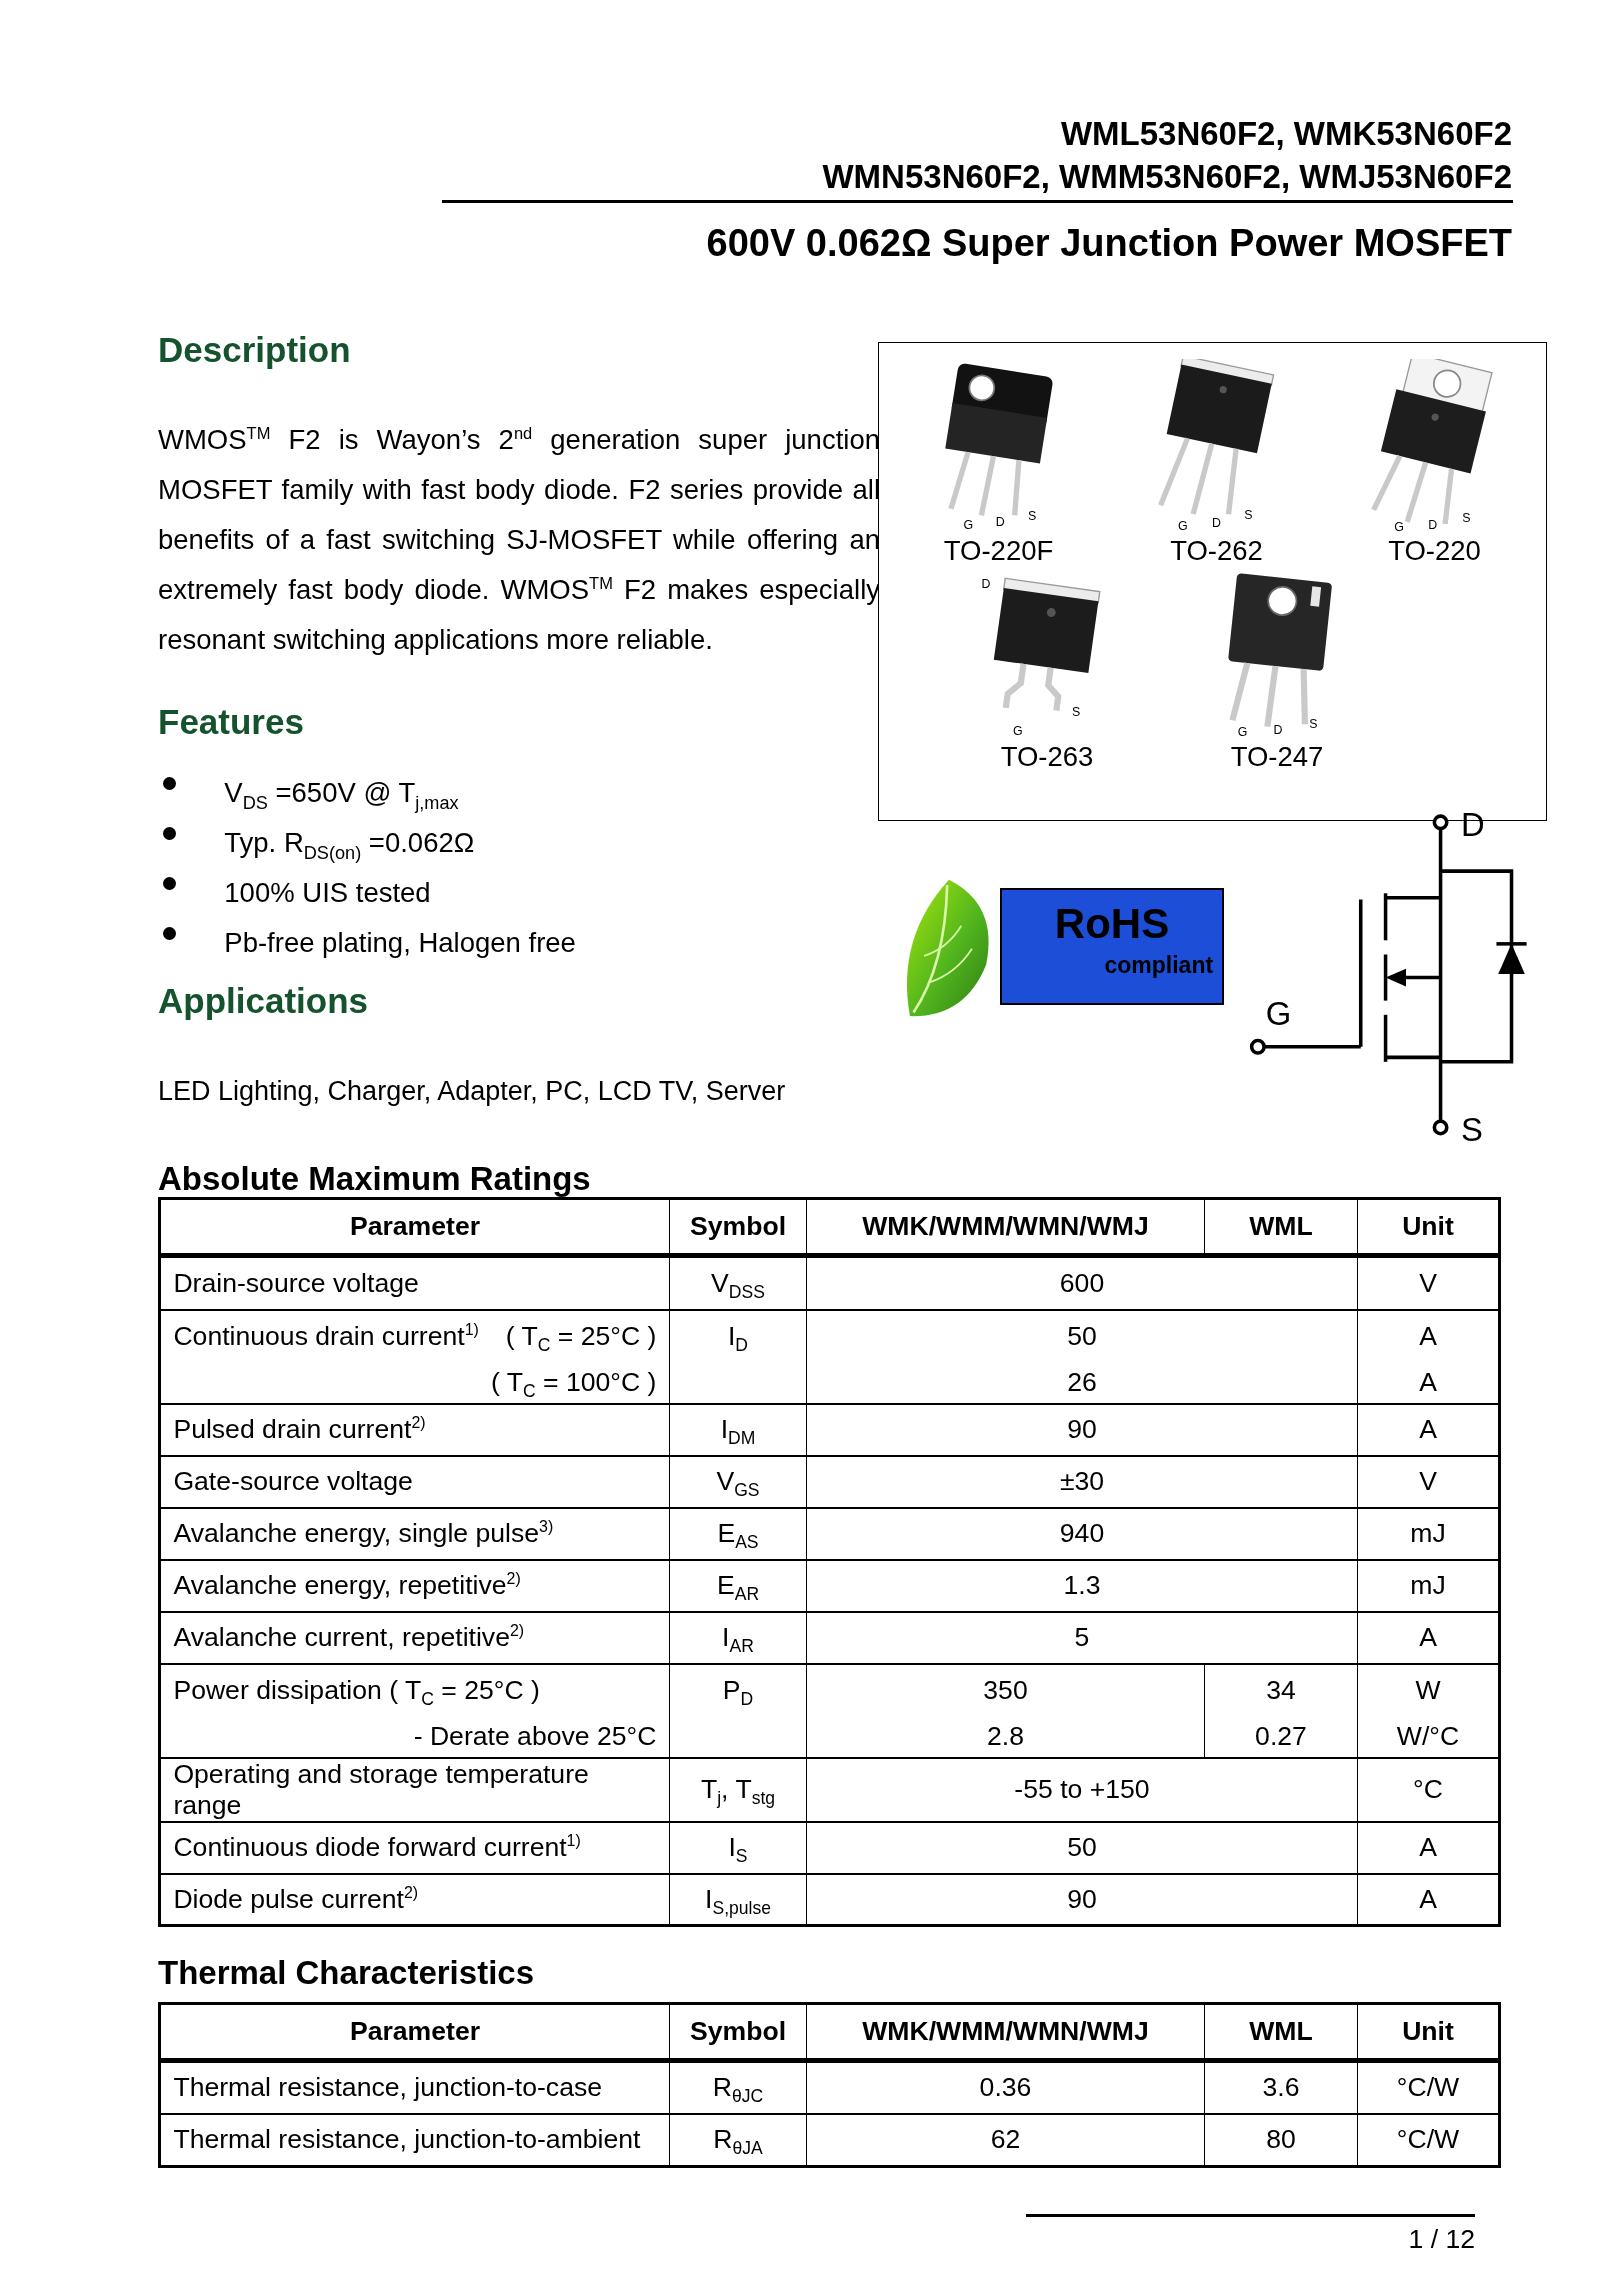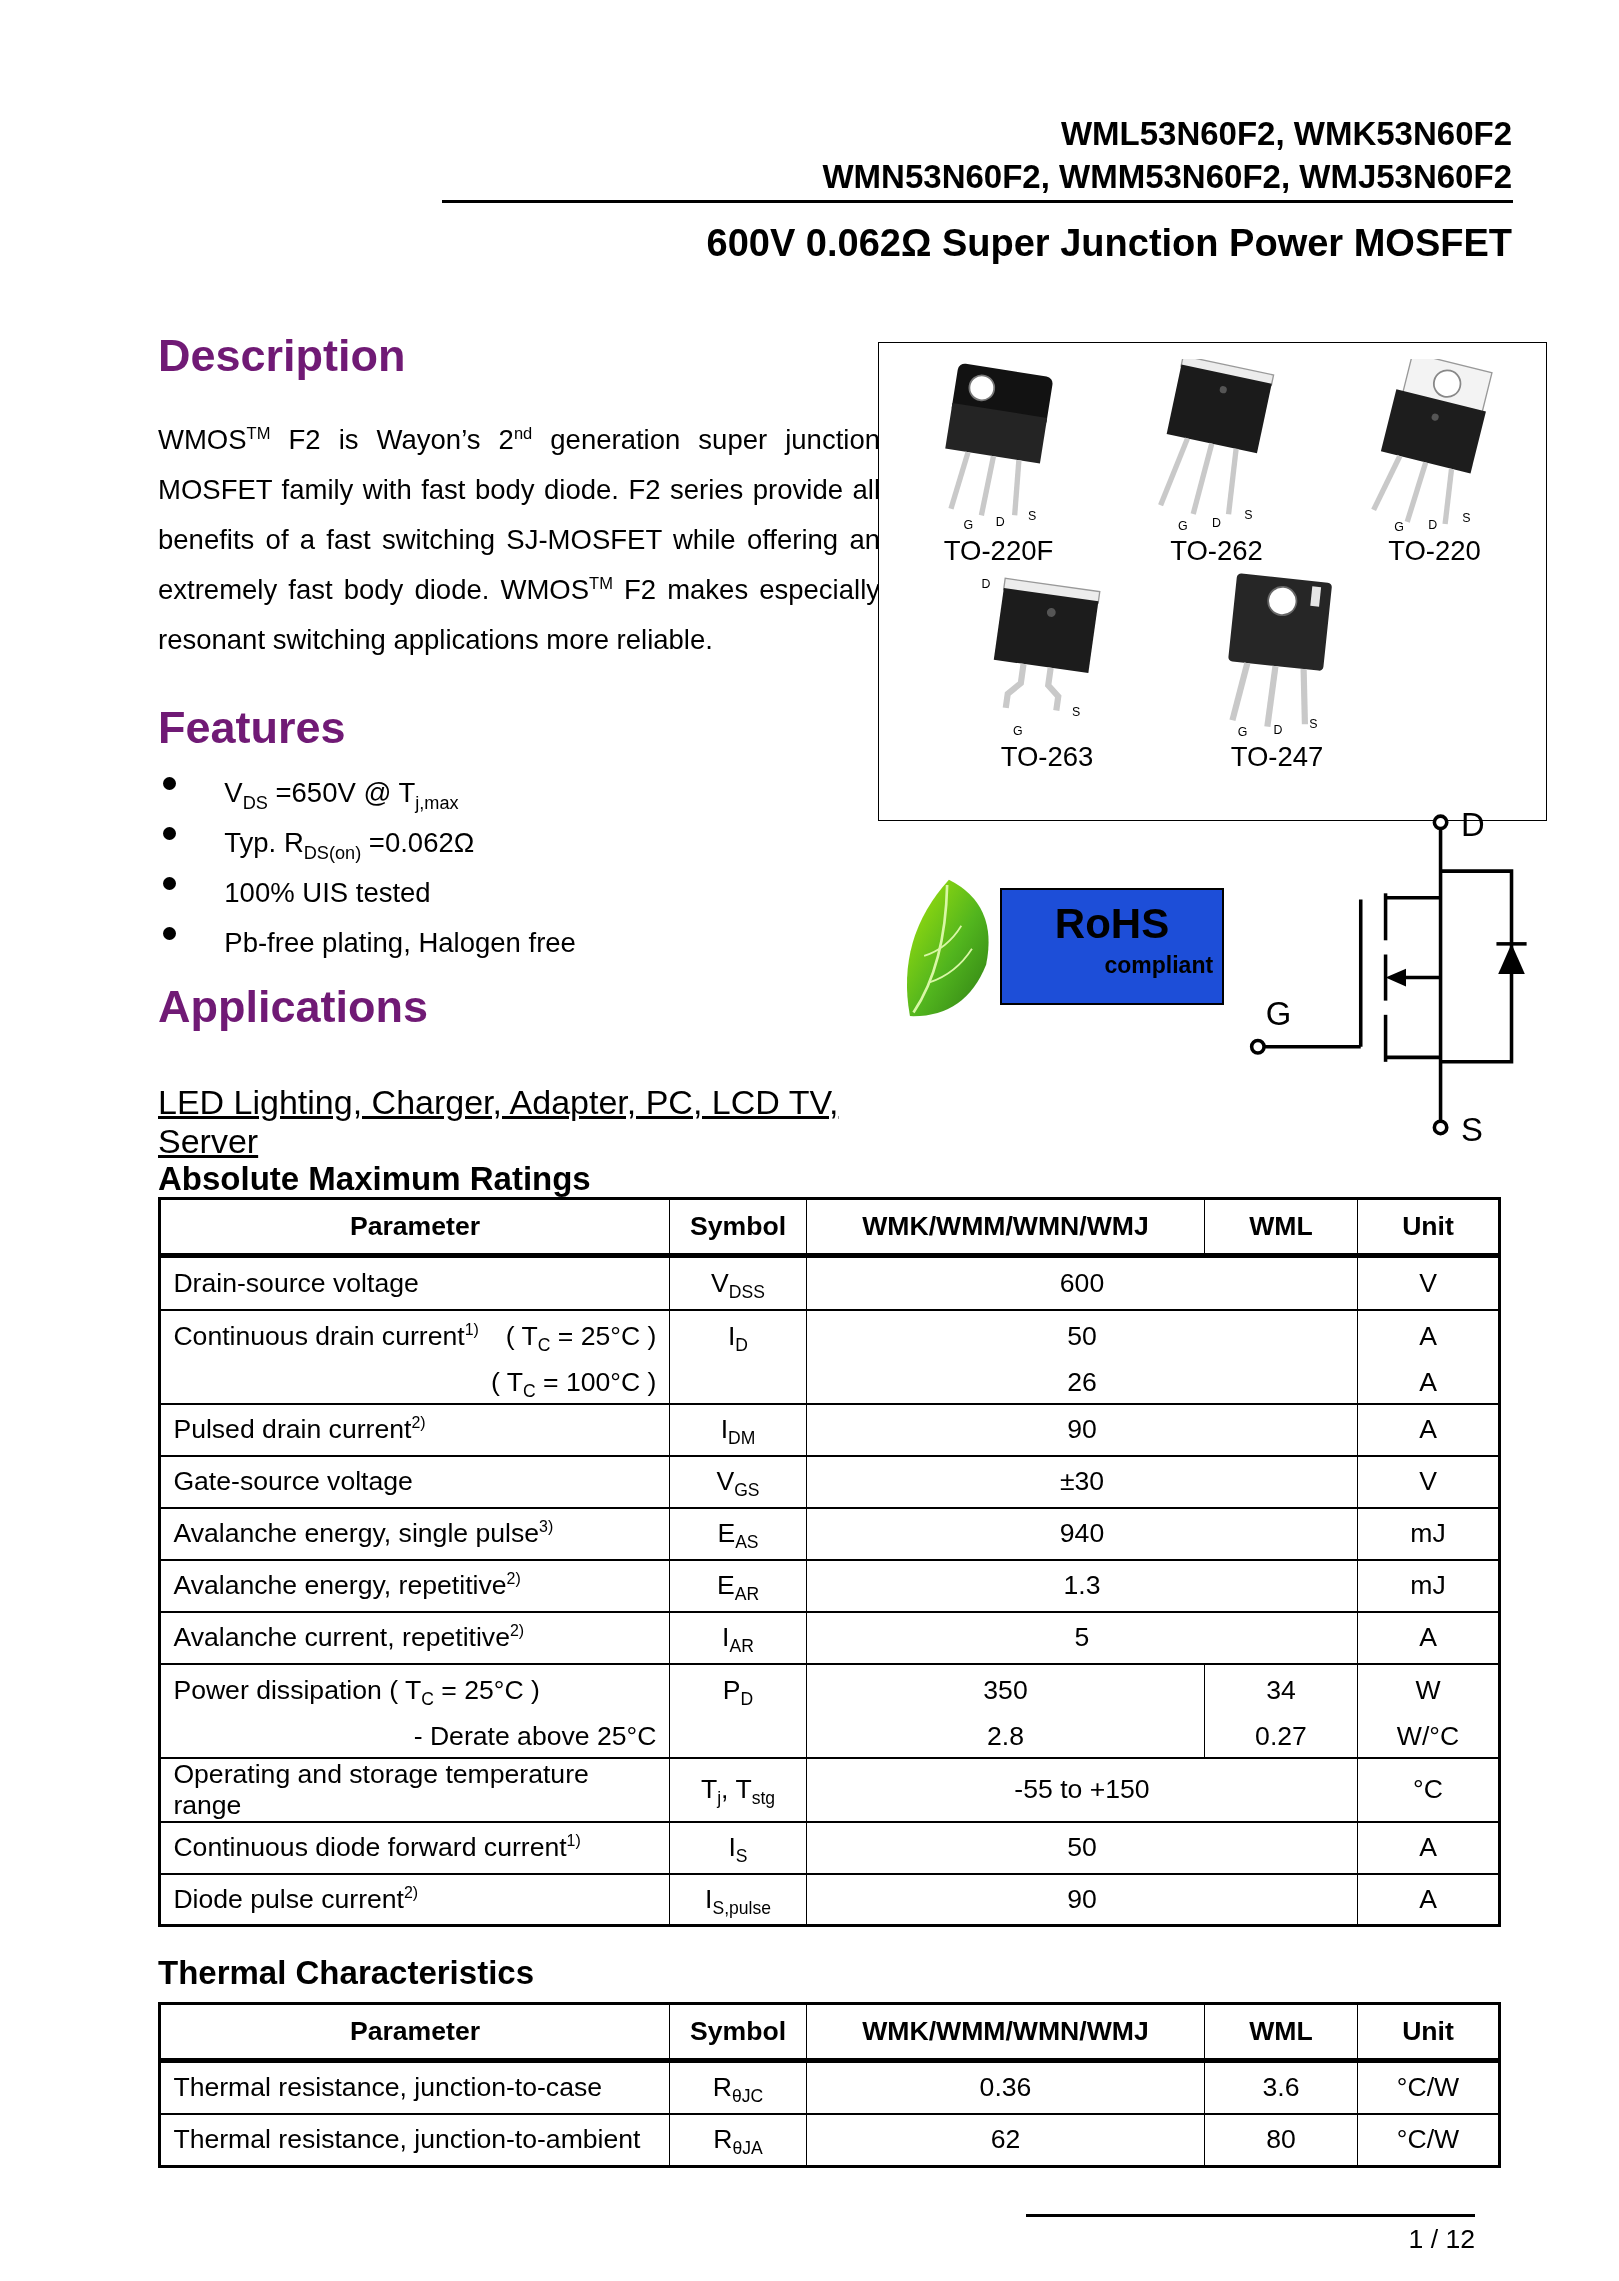--- a/index.html
+++ b/index.html
@@ -8,26 +8,26 @@
   sup{font-size:60%;line-height:0;vertical-align:super;}
   sub{font-size:66%;line-height:0;vertical-align:sub;}
 
   
   .partnos{position:absolute;top:112px;right:108px;text-align:right;
            font-weight:bold;font-size:33px;line-height:43px;}
   .head-rule{position:absolute;left:442px;top:200px;width:1071px;border-top:3.5px solid #000;}
   .doc-title{position:absolute;top:222px;right:108px;font-size:38px;font-weight:bold;}
 
   
-  .sec-h{position:absolute;left:158px;font-size:45px;font-weight:bold;color:#701a75;}
+  .sec-h{position:absolute;left:158px;font-size:35px;font-weight:bold;color:#14532d;}
   .tbl-h{position:absolute;left:158px;font-size:33px;font-weight:bold;color:#000;}
 
   .desc-p{position:absolute;left:158px;top:387px;width:722px;font-size:27.5px;
           line-height:50px;text-align:justify;}
-  .apps-p{position:absolute;left:158px;top:1049px;width:763px;font-size:34px;text-decoration:underline;}
+  .apps-p{position:absolute;left:158px;top:1049px;width:763px;font-size:27px;}
 
   .feat{position:absolute;left:163px;top:777px;list-style:none;margin:0;padding:0;}
   .feat li{display:flex;align-items:flex-start;height:36px;margin-bottom:14px;font-size:27.5px;}
   .dot{width:13.3px;height:13.3px;border-radius:50%;background:#000;margin-right:48px;flex:0 0 13.3px;}
 
   
   .pkgbox{position:absolute;left:878px;top:342px;width:667px;height:477px;
           border:1.8px solid #000;background:#fff;display:flex;flex-direction:column;}
   .pkgrow{display:flex;}
   .pkgrow.r1{justify-content:space-between;padding:16px 35px 0 43px;}

